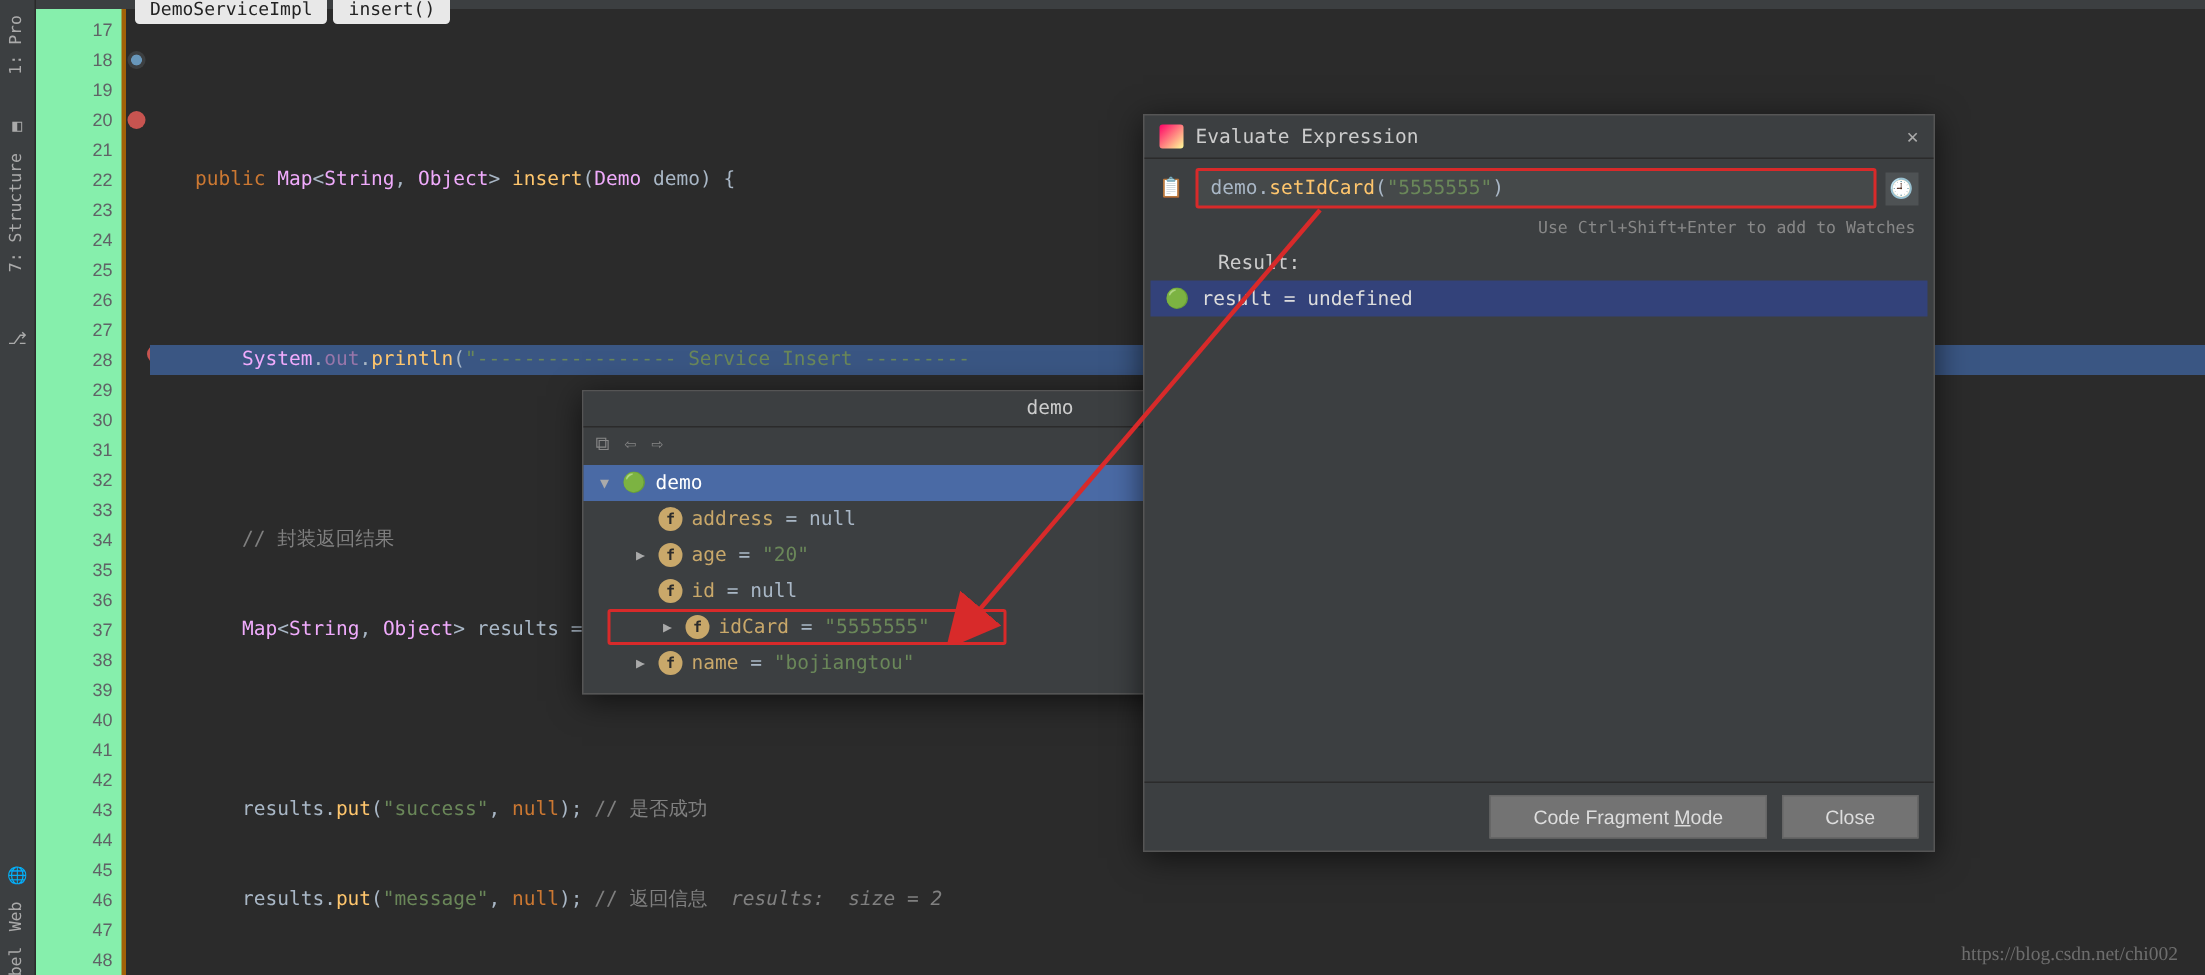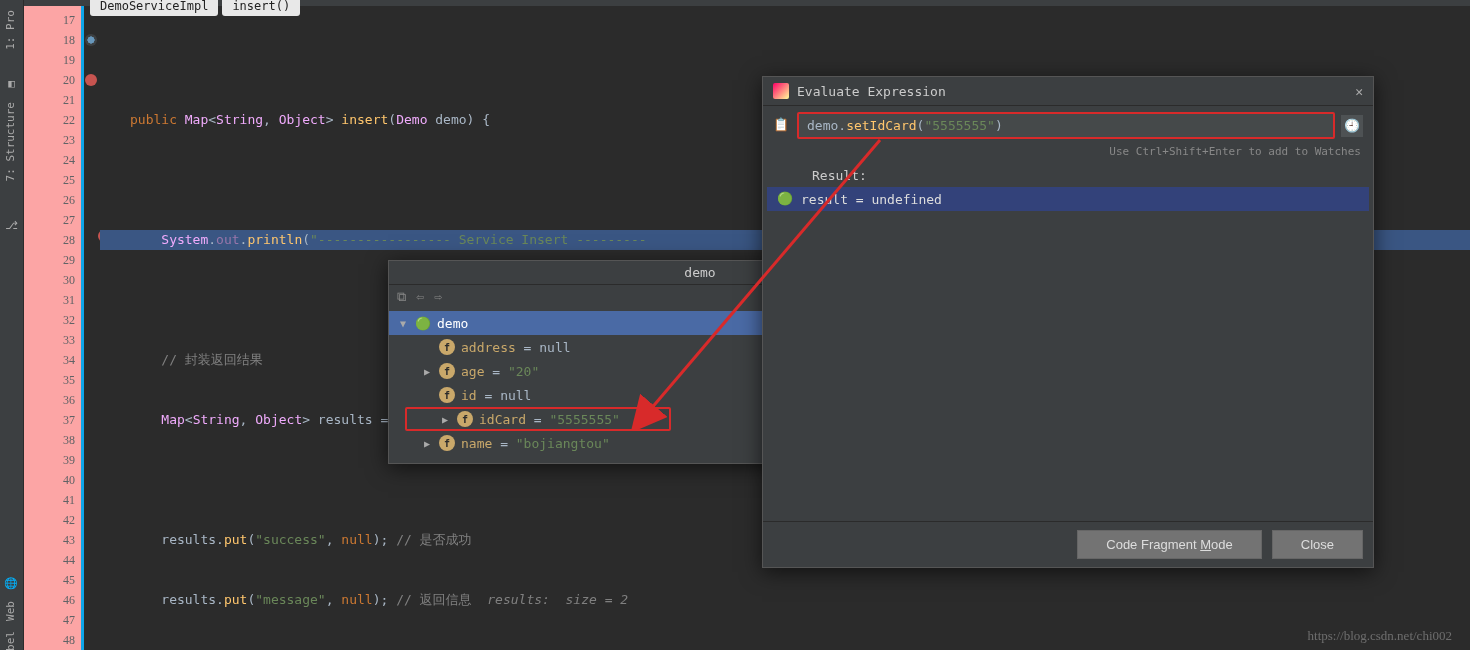--- a/index.html
+++ b/index.html
@@ -54,23 +54,23 @@
     width:16px;height:16px;
     margin:6px auto;
     display:flex;align-items:center;justify-content:center;
     color:#aaa;font-size:11px;
   }
   
   .gutter {
     position: absolute;
     left: 24px; top: 6px; bottom: 0;
     width: 60px;
-    background: #fca5a5;
-    border-right: 3px solid #0ea5e9;
-    font-family: Liberation Serif, serif;
+    background: #86efac;
+    border-right: 3px solid #a16207;
+    font-family: Liberation Sans, sans-serif;
     font-size: 12px;
     color: #606366;
     text-align: right;
     padding-right: 6px;
     line-height: 20px;
     padding-top:4px;
   }
   .gutter div { height: 20px; position:relative; }
   .gutter .mark-err::after {
     content:"";position:absolute;right:-22px;top:4px;width:12px;height:12px;border-radius:50%;background:#c75450;
@@ -142,21 +142,21 @@
   .inspector .fname{color:#c9a86a;} 
   .inspector .row.sel .fname{color:#fff;}
   .inspector .fval{color:#a9b7c6;} 
   .inspector .fstr{color:#6a8759;}
   .red-box { border: 2px solid #d82a2a; border-radius:2px; }
   
   
   .eval {
     position: absolute;
     left: 762px; top: 76px;
-    width: 612px;
+    width: 528px;
     background: #3c3f41;
     border: 1px solid #555;
     box-shadow: 0 4px 20px rgba(0,0,0,0.6);
     z-index: 6;
   }
   .eval .titlebar {
     display:flex;align-items:center;padding:6px 10px;
     color:#ccc;border-bottom:1px solid #2b2b2b;
   }
   .eval .titlebar .appicon{width:16px;height:16px;background:linear-gradient(135deg,#f06,#ff9);border-radius:2px;margin-right:8px;}

